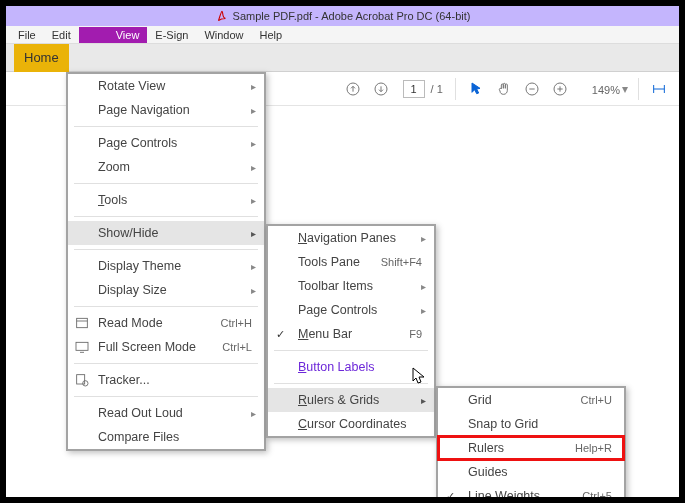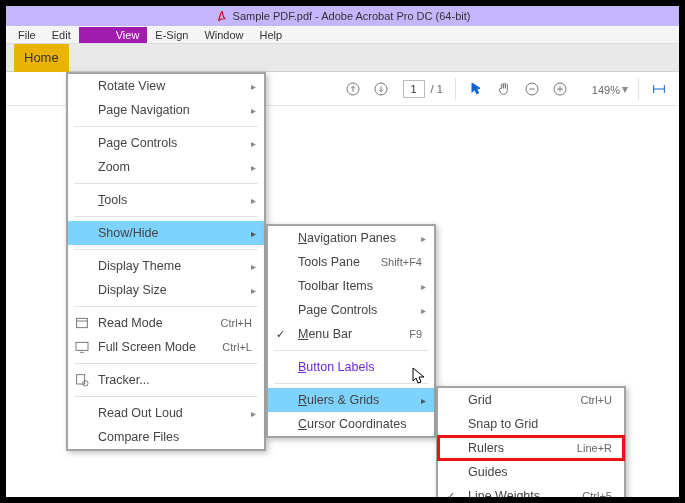--- a/index.html
+++ b/index.html
@@ -36,21 +36,21 @@
   .toolbar .blue-icon svg { stroke:#0a64d6; fill:none;}
 
   
   .leftrail { position:absolute; top: 66px; left:0; width: 40px; bottom:0; background:#f8f8f8; border-right:1px solid #e4e4e4; padding-top:6px;}
   .leftrail .rail-btn { width:40px; height:32px; display:flex; align-items:center; justify-content:center; color:#555;}
   .leftrail .rail-btn svg { width:16px; height:16px; stroke:#555; fill:none; stroke-width:1.5;}
 
   
   .menu-panel { position:absolute; background:#fff; border:2px solid #a3a3a3; box-shadow: 2px 2px 6px rgba(0,0,0,.25); font-size:12.5px; color:#444;margin-top:28px;}
   .menu-panel .row { height:24px; display:flex; align-items:center; padding: 0 10px 0 30px; position:relative; cursor:default; white-space:nowrap;}
-  .menu-panel .row.hl { background:#7dd3fc;}
+  .menu-panel .row.hl { background:#e5e5e5;}
   .menu-panel .row.dis { color:#6d28d9;}
   .menu-panel .row .arrow { position:absolute; right:8px; font-size:10px; color:#888;}
   .menu-panel .row .shortcut { position:absolute; right:12px; font-size:11px; color:#666;}
   .menu-panel .row.hl .arrow { color:#555;}
   .menu-panel .row .check { position:absolute; left:8px; font-size:11px; color:#333;}
   .menu-panel .row .ico { position:absolute; left:6px; width:16px; height:16px;}
   .menu-panel .row .ico svg { width:16px; height:16px; stroke:#666; fill:none; stroke-width:1.3;}
   .menu-panel .sep { height:1px; background:#e0e0e0; margin: 4px 6px;}
   .menu-panel .row .label { flex:0 0 auto;}
   .menu-panel .row .label span.u { text-decoration: underline;}
@@ -286,21 +286,21 @@
     <div class="menu-panel" style="left:430px; top:352px; width:190px;">
       <div class="row">
           <span class="label">Grid</span>
           <span class="shortcut">Ctrl+U</span>
         </div>
       <div class="row">
           <span class="label">Snap to Grid</span>
         </div>
       <div class="row red-outline">
           <span class="label">Rulers</span>
-          <span class="shortcut">Line+R</span>
+          <span class="shortcut">Help+R</span>
         </div>
       <div class="row">
           <span class="label">Guides</span>
         </div>
       <div class="row">
           <span class="check">✓</span>
           <span class="label">Line Weights</span>
           <span class="shortcut">Ctrl+5</span>
         </div>
     </div>

